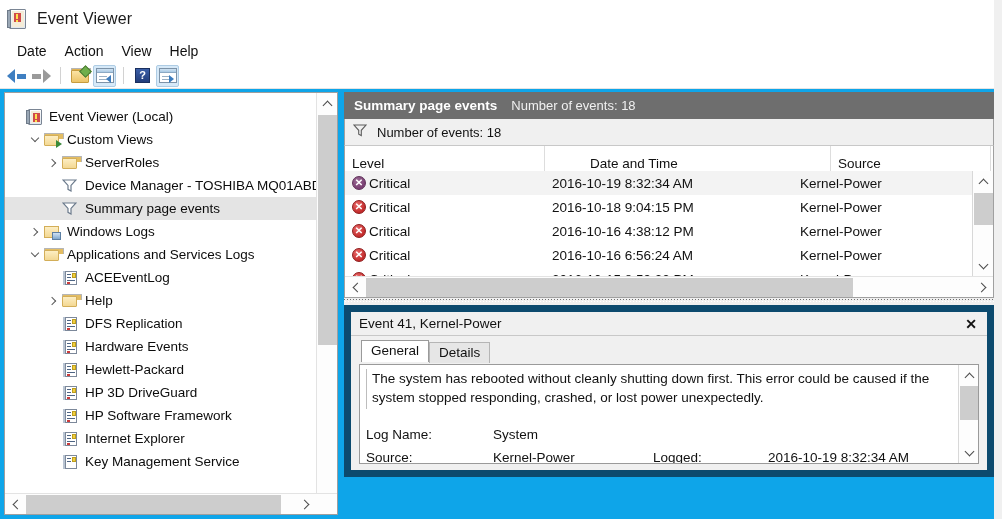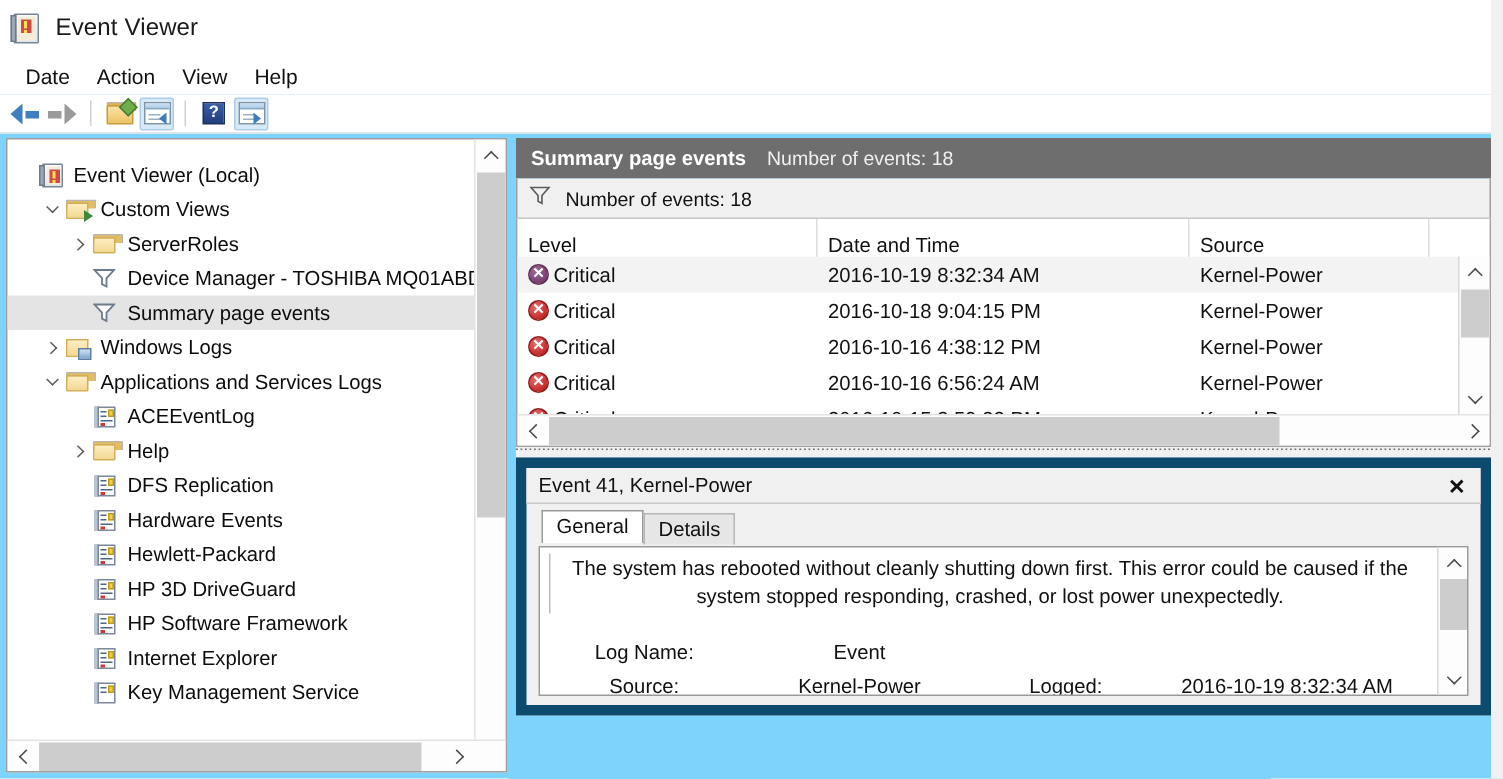--- a/index.html
+++ b/index.html
@@ -5,21 +5,21 @@
   * { box-sizing: border-box; }
   html, body {
     margin: 0; padding: 0;
     width: 1002px; height: 519px;
     overflow: hidden;
     background: #ffffff;
     font-family: "Liberation Sans", sans-serif;
     font-size: 13px;
     color: #000000;
   }
-  #app { position: relative; width: 1002px; height: 519px; background:#7dd3fc;text-align:center; }
+  #app { position: relative; width: 1002px; height: 519px; background:#0ea5e9; }
 
   
   .titlebar {
     position: absolute; left: 0; top: 0; width: 1002px; height: 38px;
     background: #ffffff; display: flex; align-items: center; padding-left: 7px;
   }
   .title-icon { width: 19px; height: 20px; position: relative; flex: none; }
   .title-text { font-size: 16px; color: #1a1a1a; margin-left: 11px; letter-spacing: .1px; }
 
   
@@ -396,21 +396,21 @@
         <svg width="14" height="13" viewBox="0 0 14 13">
             <path d="M1 1 H13 L8.3 6.3 V11.6 L5.7 10.2 V6.3 Z" fill="none" stroke="#5c5c5c" stroke-width="1.1"></path>
           </svg>
       </span>
       <span class="lbl">Number of events: 18</span>
     </div>
 
     <div class="listbox">
       <div class="lhead">
         <div class="hc" style="width:200px;">Level</div>
-        <div class="hc" style="width:248px;">Date and Time</div>
+        <div class="hc" style="width:248px;margin-left:38px;">Date and Time</div>
         <div class="hc" style="width:160px;">Source</div>
       </div>
       <div class="lrows" id="list-rows">
           <div class="lrow sel">
             <div class="c" style="width: 200px; padding-left: 7px;">
               <span class="crit">✕</span>
               <span>Critical</span>
             </div>
             <div class="c" style="width: 248px; padding-left: 7px;">2016-10-19 8:32:34 AM</div>
             <div class="c" style="flex: 1 1 0%; padding-left: 7px;">Kernel-Power</div>
@@ -483,21 +483,21 @@
       <div class="tabs">
         <div class="tab active">General</div>
         <div class="tab">Details</div>
       </div>
 
       <div class="dt-body">
         <div class="msgbox">The system has rebooted without cleanly shutting down first. This error could be caused if the system stopped responding, crashed, or lost power unexpectedly.</div>
         <div class="kvgrid" id="kv-grid">
             <div class="kvrow">
               <span class="k1">Log Name:</span>
-              <span class="v1">Event</span>
+              <span class="v1">System</span>
               <span class="k2"></span>
               <span class="v2"></span>
             </div>
             <div class="kvrow">
               <span class="k1">Source:</span>
               <span class="v1">Kernel-Power</span>
               <span class="k2">Logged:</span>
               <span class="v2">2016-10-19 8:32:34 AM</span>
             </div>
             <div class="kvrow">

